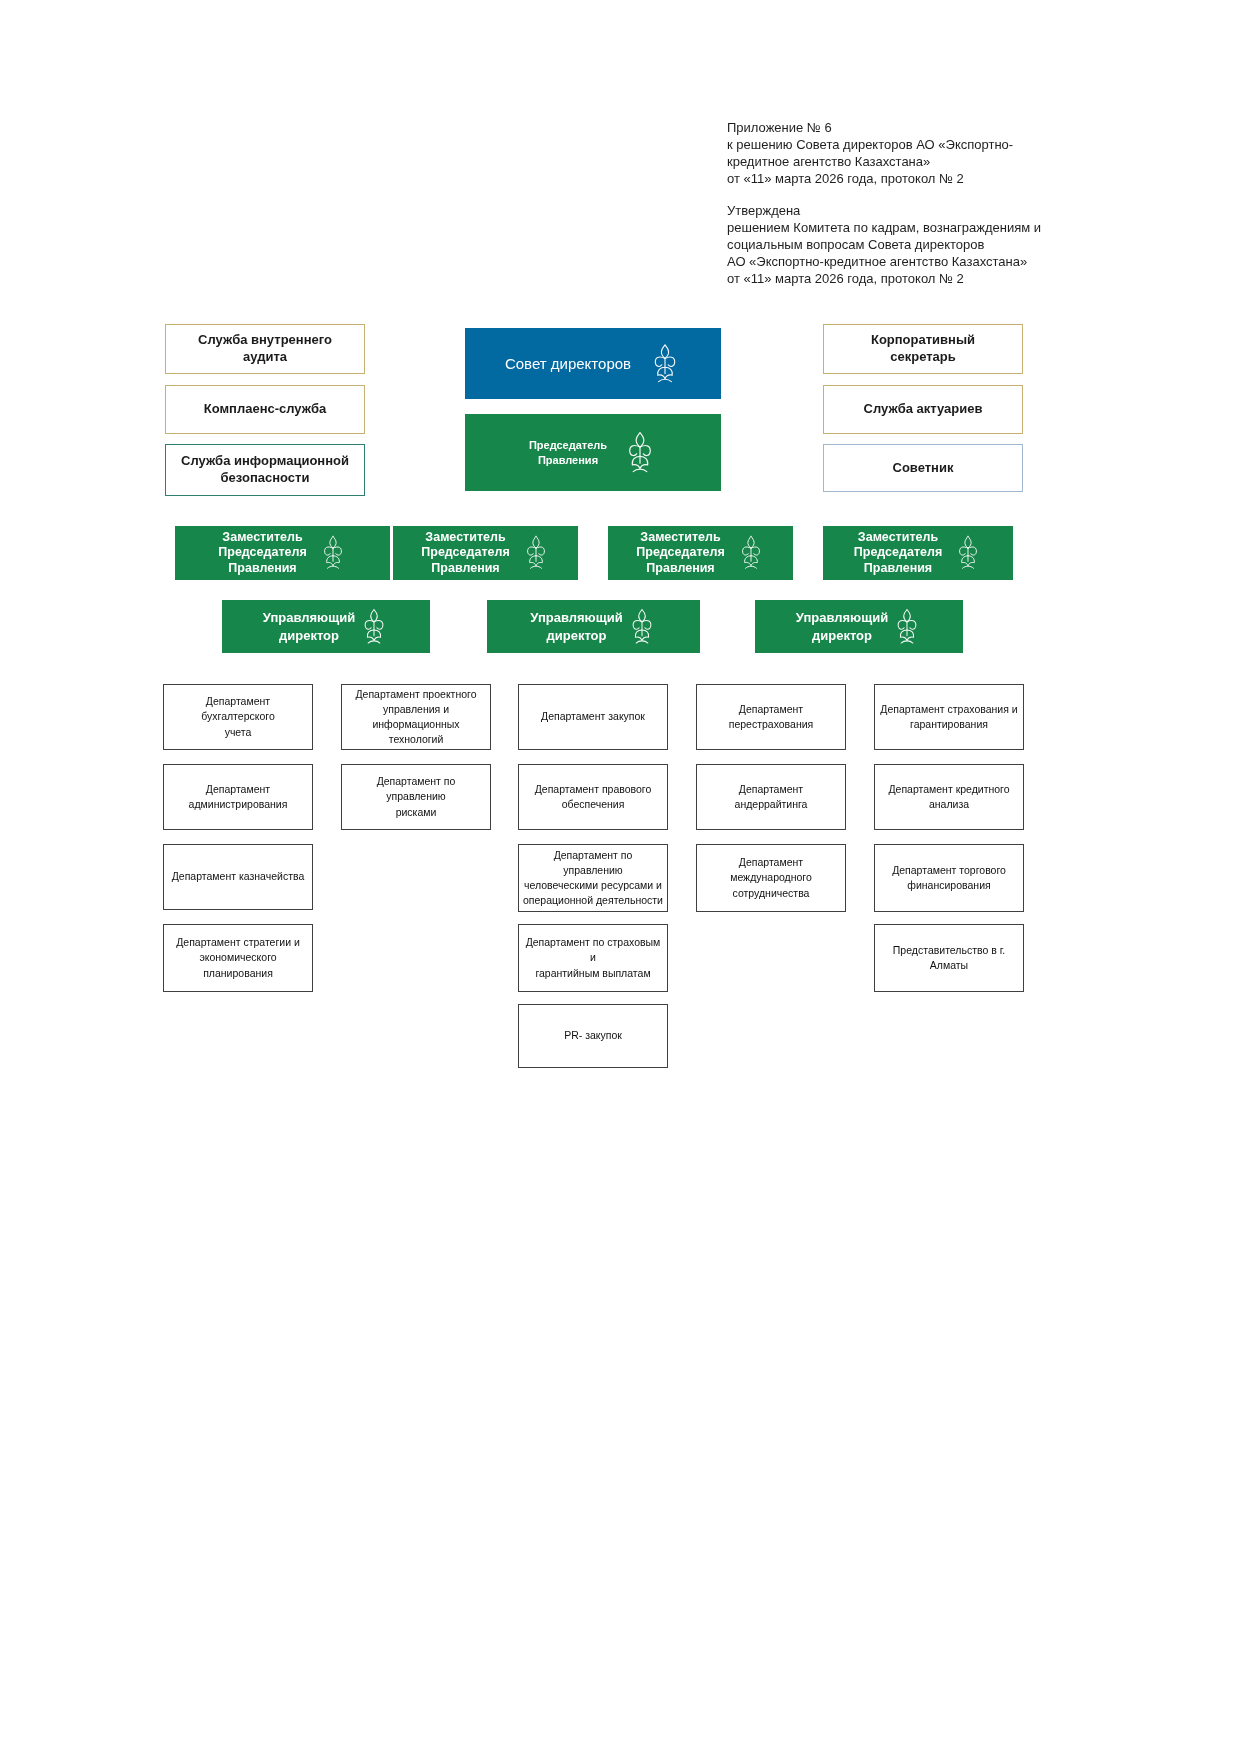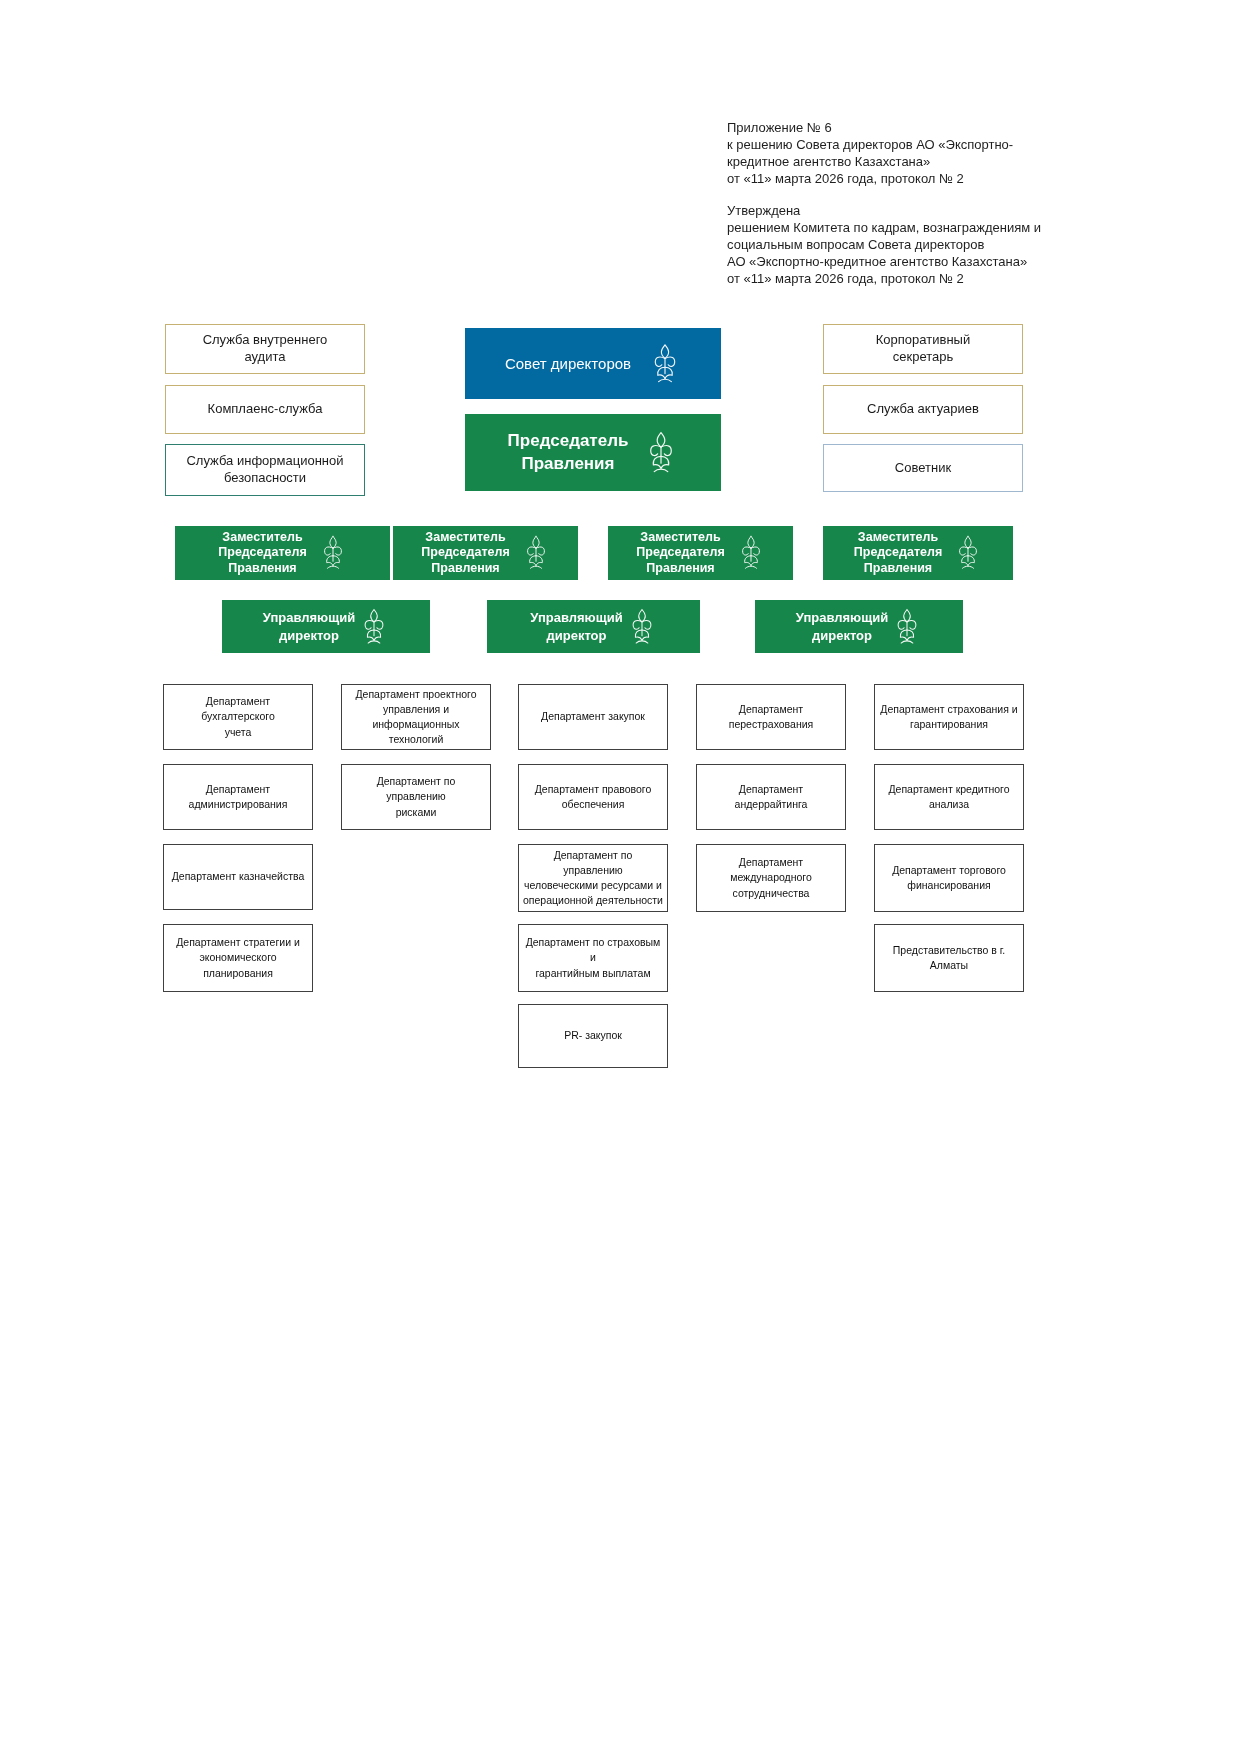--- a/index.html
+++ b/index.html
@@ -13,29 +13,29 @@
     position:absolute; font-size:13px; line-height:1.3; color:#1f1f1f;
     white-space:pre-line;
   }
   .box {
     position:absolute; display:flex; align-items:center; justify-content:center;
     text-align:center;
   }
   .box .label { white-space:pre-line; }
   .outline {
     background:#ffffff; border:1px solid #c7b172;
-    font-weight:400; font-size:13px; color:#1b1b1b; line-height:1.3;
+    font-weight:700; font-size:13px; color:#1b1b1b; line-height:1.3;
   }
   .outline.teal { border-color:#2e7f6f; }
   .outline.blue { border-color:#9fb8d0; }
   .gold-bg {
     background:#0369a1; color:#ffffff; font-size:15px; font-weight:500; gap:18px;
   }
   .green-bg { background:#17864a; color:#ffffff; font-weight:700; }
-  .chairman { font-size:17px; line-height:1.35; gap:16px; }
+  .chairman { font-size:11px; line-height:1.35; gap:16px; }
   .deputy { font-size:12.5px; line-height:1.25; gap:12px;margin-top:8px; }
   .md { font-size:13px; line-height:1.35; gap:4px; }
   .dept {
     background:#ffffff; border:1px solid #404040;
     font-size:10.5px; font-weight:400; color:#111111; line-height:1.45; padding:4px;
   }
   .orn { color:#ffffff; flex:0 0 auto; opacity:.95; }
 </style>
 </head>
 <body>

